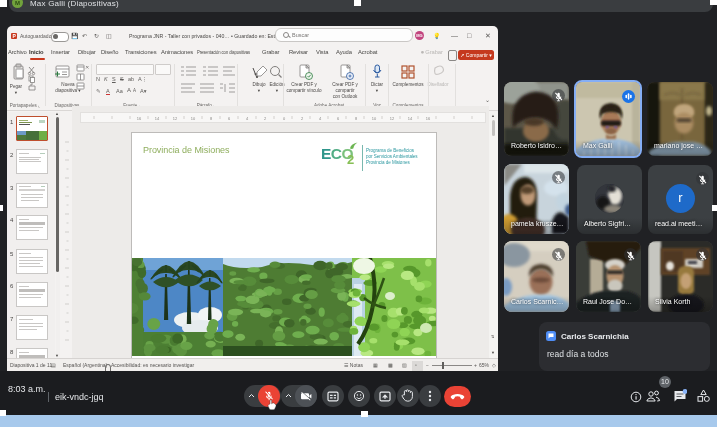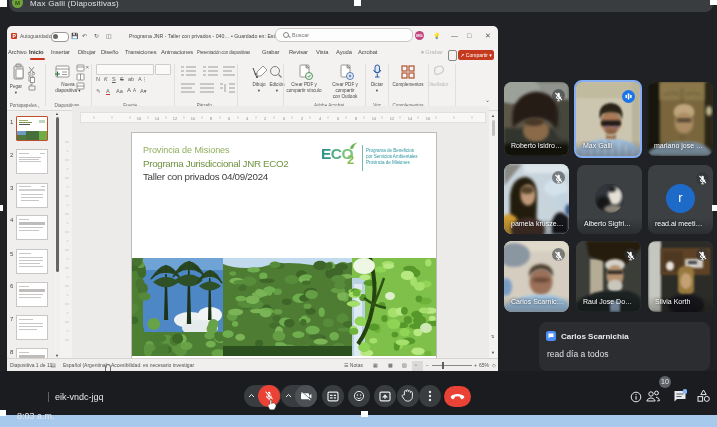--- a/index.html
+++ b/index.html
@@ -318,22 +318,20 @@
             <text x="275" y="7">8</text>
             <text x="293" y="7">10</text>
             <text x="311" y="7">12</text>
             <text x="329" y="7">14</text>
             <text x="347" y="7">16</text>
       </g>
     </svg>
   </div>
     <div id="slide">
       <div class="l1">Provincia de Misiones</div>
-      <div class="l2">Programa Jurisdiccional JNR ECO2</div>
-      <div class="l3">Taller con privados 04/09/2024</div>
       <div id="logo">
     <div style="position:absolute;left:189px;top:12px;font-size:15.5px;font-weight:bold;font-family:'Liberation Sans',sans-serif;letter-spacing:-0.5px;">
       <span style="color:#2f968b;">E</span><span style="color:#52ad85;">C</span><span style="color:#7cc17d;">O</span>
     </div>
     <div style="position:absolute;left:215px;top:19px;font-size:13px;font-weight:bold;color:#87bf55;">2</div>
     <svg style="position:absolute;left:217px;top:9px;" width="9" height="7" viewBox="0 0 9 7">
             <path d="M1 6.5 q0.5 -4.5 7.5 -6 q-3.5 2 -4.2 6 q-1.6 0.8 -3.3 0 z" fill="#6cb552"></path>
           </svg>
     <div style="position:absolute;left:230px;top:12px;width:1px;height:26px;background:#79b8ae;"></div>
     <div style="position:absolute;left:234px;top:14.5px;font-size:4.6px;color:#2e99a1;line-height:6.1px;width:58px;letter-spacing:-0.05px;">Programa de Beneficios<br>por Servicios Ambientales<br>Provincia de Misiones</div>
@@ -814,21 +812,21 @@
 <div id="chat">
   <div style="position:absolute;left:7px;top:9px;width:10px;height:10px;border-radius:2.5px;background:#4e8df6;"></div>
   <svg style="position:absolute;left:9px;top:11px;" width="6" height="6" viewBox="0 0 6 6">
       <path d="M0.5 0.5 h5 v3.5 h-3.5 l-1.5 1.5 z" fill="#fff"></path>
     </svg>
   <div style="position:absolute;left:22px;top:10px;font-size:8px;font-weight:bold;color:#e8eaed;">Carlos Scarnichia</div>
   <div style="position:absolute;left:8px;top:27px;font-size:8.5px;color:#dde0e3;">read día a todos</div>
 </div>
 
 <div id="bbar"></div>
-<div class="btxt" style="left:8px;top:411px;margin-left:9px;">8:03 a.m.</div>
+<div class="btxt" style="left:8px;top:384px;">8:03 a.m.</div>
 <div style="position:absolute;left:48px;top:392px;width:1px;height:10px;background:#5f6368;z-index:12;"></div>
 <div class="btxt" style="left:55px;top:392px;">eik-vndc-jgq</div>
 <div style="position:absolute;left:244px;top:385px;width:37px;height:22px;border-radius:11px;background:#3a3d40;z-index:12;"></div>
 <svg style="position:absolute;left:247px;top:391px;z-index:13;" width="9" height="9" viewBox="0 0 9 9">
     <path d="M2 6 L4.5 3.5 L7 6" stroke="#e8eaed" stroke-width="1" fill="none"></path>
   </svg>
 <div style="position:absolute;left:258px;top:385px;width:22px;height:22px;border-radius:50%;background:#ea4335;z-index:13;"></div>
 <svg style="position:absolute;left:262px;top:389px;z-index:14;" width="14" height="14" viewBox="0 0 14 14">
     <g fill="#fff">
       <rect x="5.8" y="2.8" width="2.6" height="5.2" rx="1.3"></rect>

